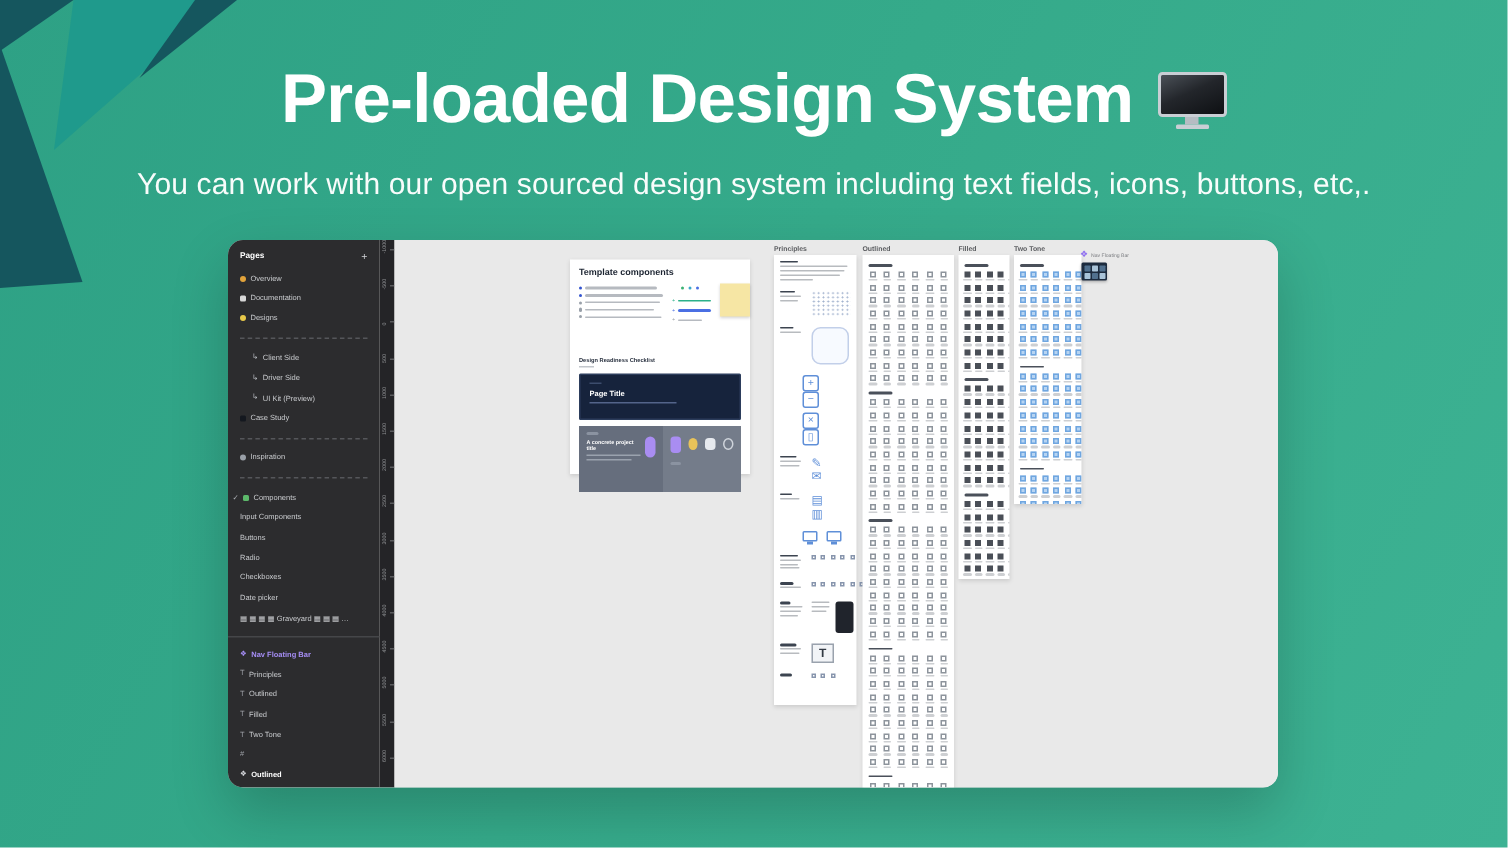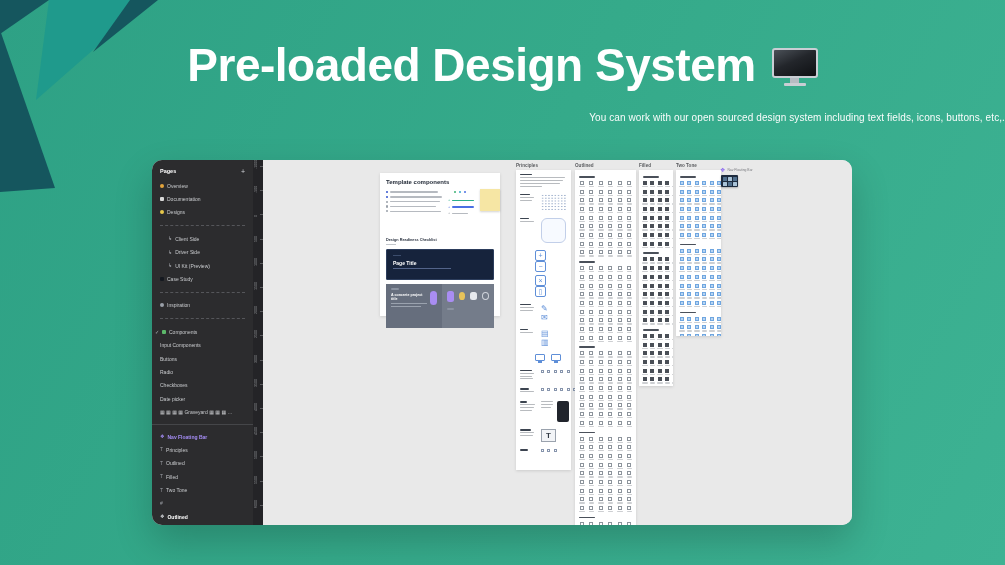--- a/index.html
+++ b/index.html
@@ -6,29 +6,29 @@
   html,body { width:1005px; height:565px; overflow:hidden; }
   body {
     font-family:"Liberation Sans", sans-serif;
     background:linear-gradient(118deg,#2ea185 0%,#35aa8a 48%,#3db293 100%);
     position:relative;
   }
   
   .corner-svg { position:absolute; left:0; top:0; }
 
   
-  .hero { position:absolute; left:0; top:0; width:100%; text-align:right; color:#fff; }
+  .hero { position:absolute; left:0; top:0; width:100%; text-align:center; color:#fff; }
   .hero-title-row { margin-top:38px; display:flex; align-items:center; justify-content:center; gap:16px; }
   .hero-title { font-size:46px; font-weight:700; letter-spacing:-0.5px; color:#ffffff; }
   .monitor-icon { display:inline-block; width:46px; position:relative; top:2px; }
   .monitor-screen { width:46px; height:30px; background:linear-gradient(155deg,#4b5158 0%,#23262b 45%,#0e1013 100%);
     border:2px solid #c9ced4; border-radius:3px; }
   .monitor-neck { width:9px; height:5px; background:#b6bcc3; margin:0 auto; }
   .monitor-base { width:22px; height:3.5px; background:#c9ced4; border-radius:1px; margin:0 auto; }
-  .hero-subtitle { margin-top:20px; font-size:10px; color:rgba(255,255,255,.97); letter-spacing:.1px; }
+  .hero-subtitle { margin-top:20px; font-size:20px; color:rgba(255,255,255,.97); letter-spacing:.1px; }
 
   
   .card { position:absolute; left:152px; top:160px; width:700px; height:365px;
     border-radius:10px; box-shadow:0 16px 38px rgba(0,0,0,.20); overflow:hidden; background:#e9e9e9; }
 
   
   .sidebar { position:absolute; left:0; top:0; bottom:0; width:101px; background:#2c2c2e; color:#c9cbce; overflow:hidden; }
   .sb-header { display:flex; justify-content:space-between; align-items:center; padding:8px 8px 5px 8px; }
   .sb-header .sb-title { font-size:5.5px; font-weight:700; color:#fff; }
   .sb-header .sb-add { font-size:7px; color:#d2d4d8; line-height:5px; }

